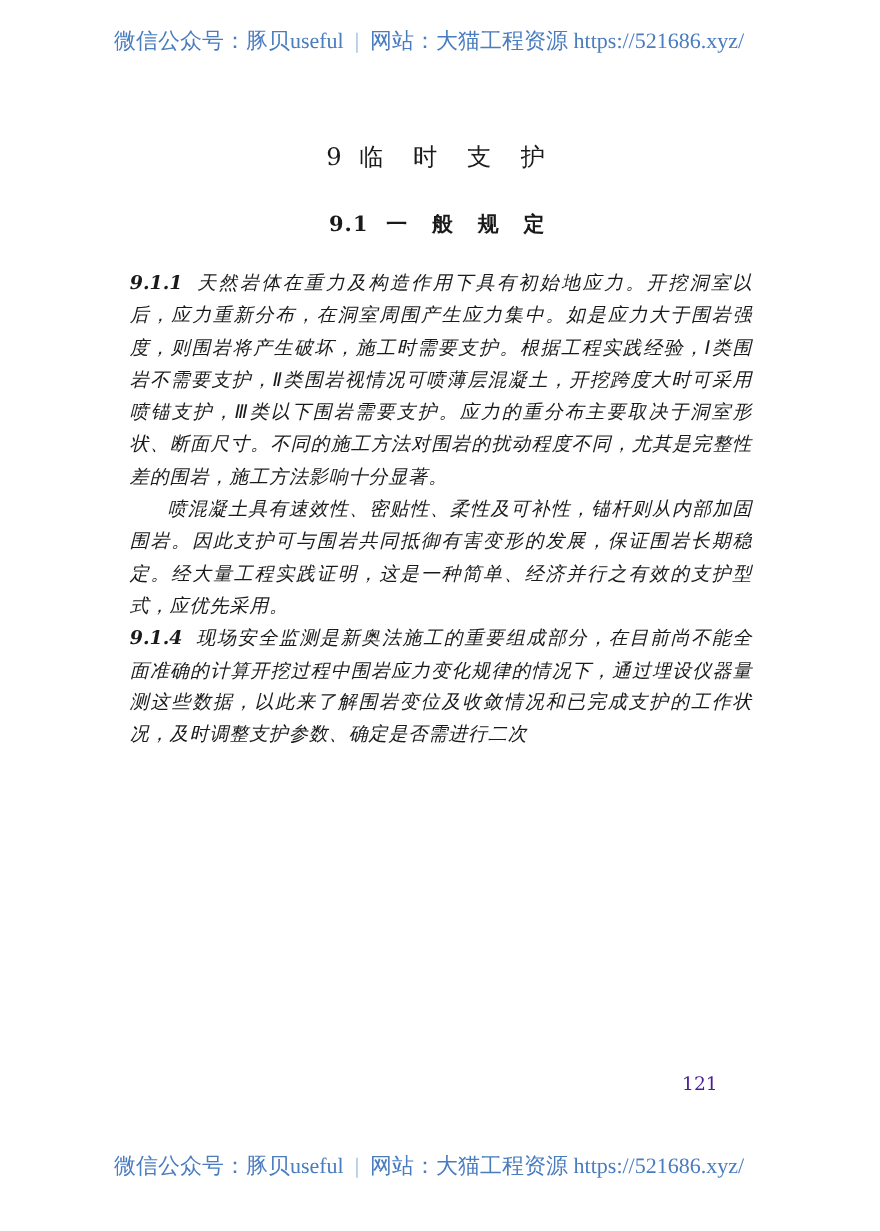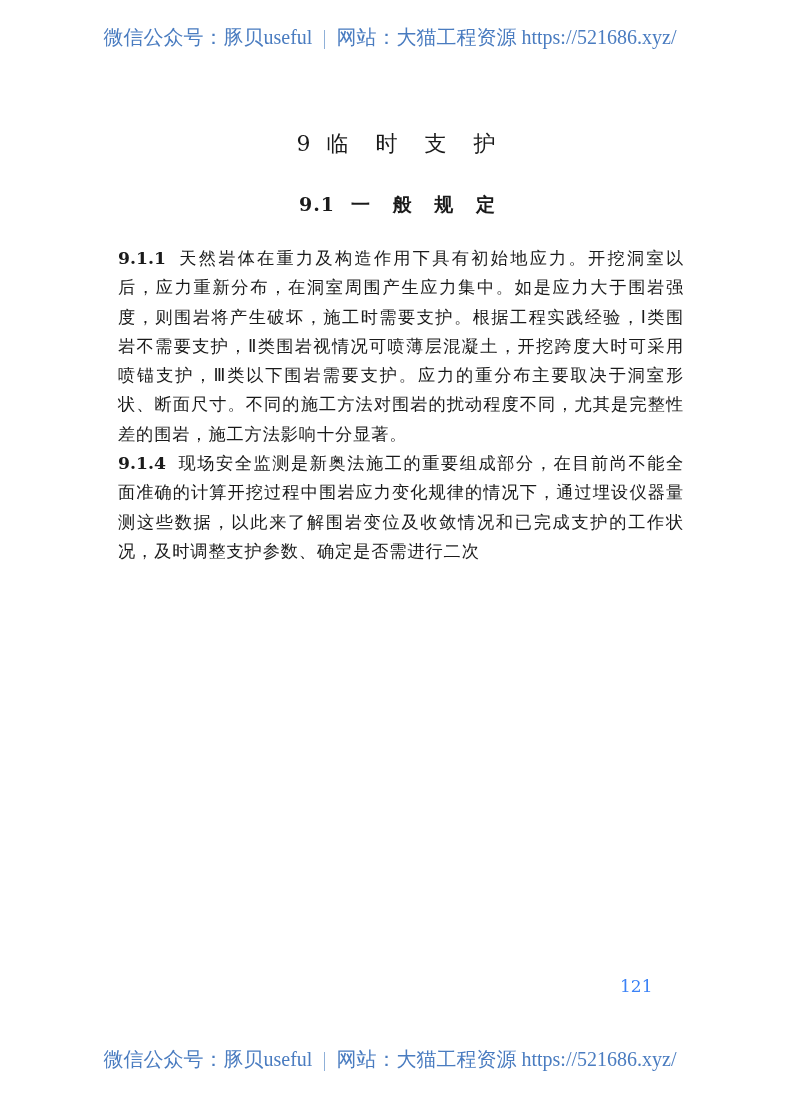--- a/index.html
+++ b/index.html
@@ -70,41 +70,42 @@
       letter-spacing: 1px;
       margin-right: 16px;
     }
     .content {
       margin-top: 22px;
       font-family: "DejaVu Sans", "Liberation Sans", sans-serif;
       font-size: 17.2px;
       line-height: 29.3px;
       text-align: justify;
       letter-spacing: 0.9px;
+      font-style: italic;
     }
     .para {
       margin: 0;
       text-indent: 0;
     }
     .para.indent {
       text-indent: 2em;
     }
     .clause-num {
       font-family: "DejaVu Serif", "Liberation Serif", serif;
       font-weight: bold;
       margin-right: 12px;
       letter-spacing: 0;
     }
     .page-number {
       position: absolute;
       left: 620px;
       top: 976px;
       font-family: "DejaVu Serif", "Liberation Serif", serif;
       font-size: 17px;
-      color: #3b82f6;
+      color: #4c1d95;
     }
   </style>
 </head>
 <body>
 
 <div class="watermark top">
   <span>微信公众号：豚贝useful</span><span class="sep">|</span><span>网站：大猫工程资源 https://521686.xyz/</span>
 </div>
 
 <div class="page">
@@ -113,20 +114,23 @@
   </div>
 
   <div class="section-title">
     <span class="num">9.1</span><span>一 般 规 定</span>
   </div>
 
   <div class="content">
     <p class="para">
       <span class="clause-num">9.1.1</span><span>天然岩体在重力及构造作用下具有初始地应力。开挖洞室以后，应力重新分布，在洞室周围产生应力集中。如是应力大于围岩强度，则围岩将产生破坏，施工时需要支护。根据工程实践经验，Ⅰ类围岩不需要支护，Ⅱ类围岩视情况可喷薄层混凝土，开挖跨度大时可采用喷锚支护，Ⅲ类以下围岩需要支护。应力的重分布主要取决于洞室形状、断面尺寸。不同的施工方法对围岩的扰动程度不同，尤其是完整性差的围岩，施工方法影响十分显著。</span>
     </p>
+    <p class="para indent">
+      <span>喷混凝土具有速效性、密贴性、柔性及可补性，锚杆则从内部加固围岩。因此支护可与围岩共同抵御有害变形的发展，保证围岩长期稳定。经大量工程实践证明，这是一种简单、经济并行之有效的支护型式，应优先采用。</span>
+    </p>
     <p class="para">
       <span class="clause-num">9.1.4</span><span>现场安全监测是新奥法施工的重要组成部分，在目前尚不能全面准确的计算开挖过程中围岩应力变化规律的情况下，通过埋设仪器量测这些数据，以此来了解围岩变位及收敛情况和已完成支护的工作状况，及时调整支护参数、确定是否需进行二次</span>
     </p>
   </div>
 </div>
 
 <div class="page-number">121</div>
 
 <div class="watermark bottom">
   <span>微信公众号：豚贝useful</span><span class="sep">|</span><span>网站：大猫工程资源 https://521686.xyz/</span>

